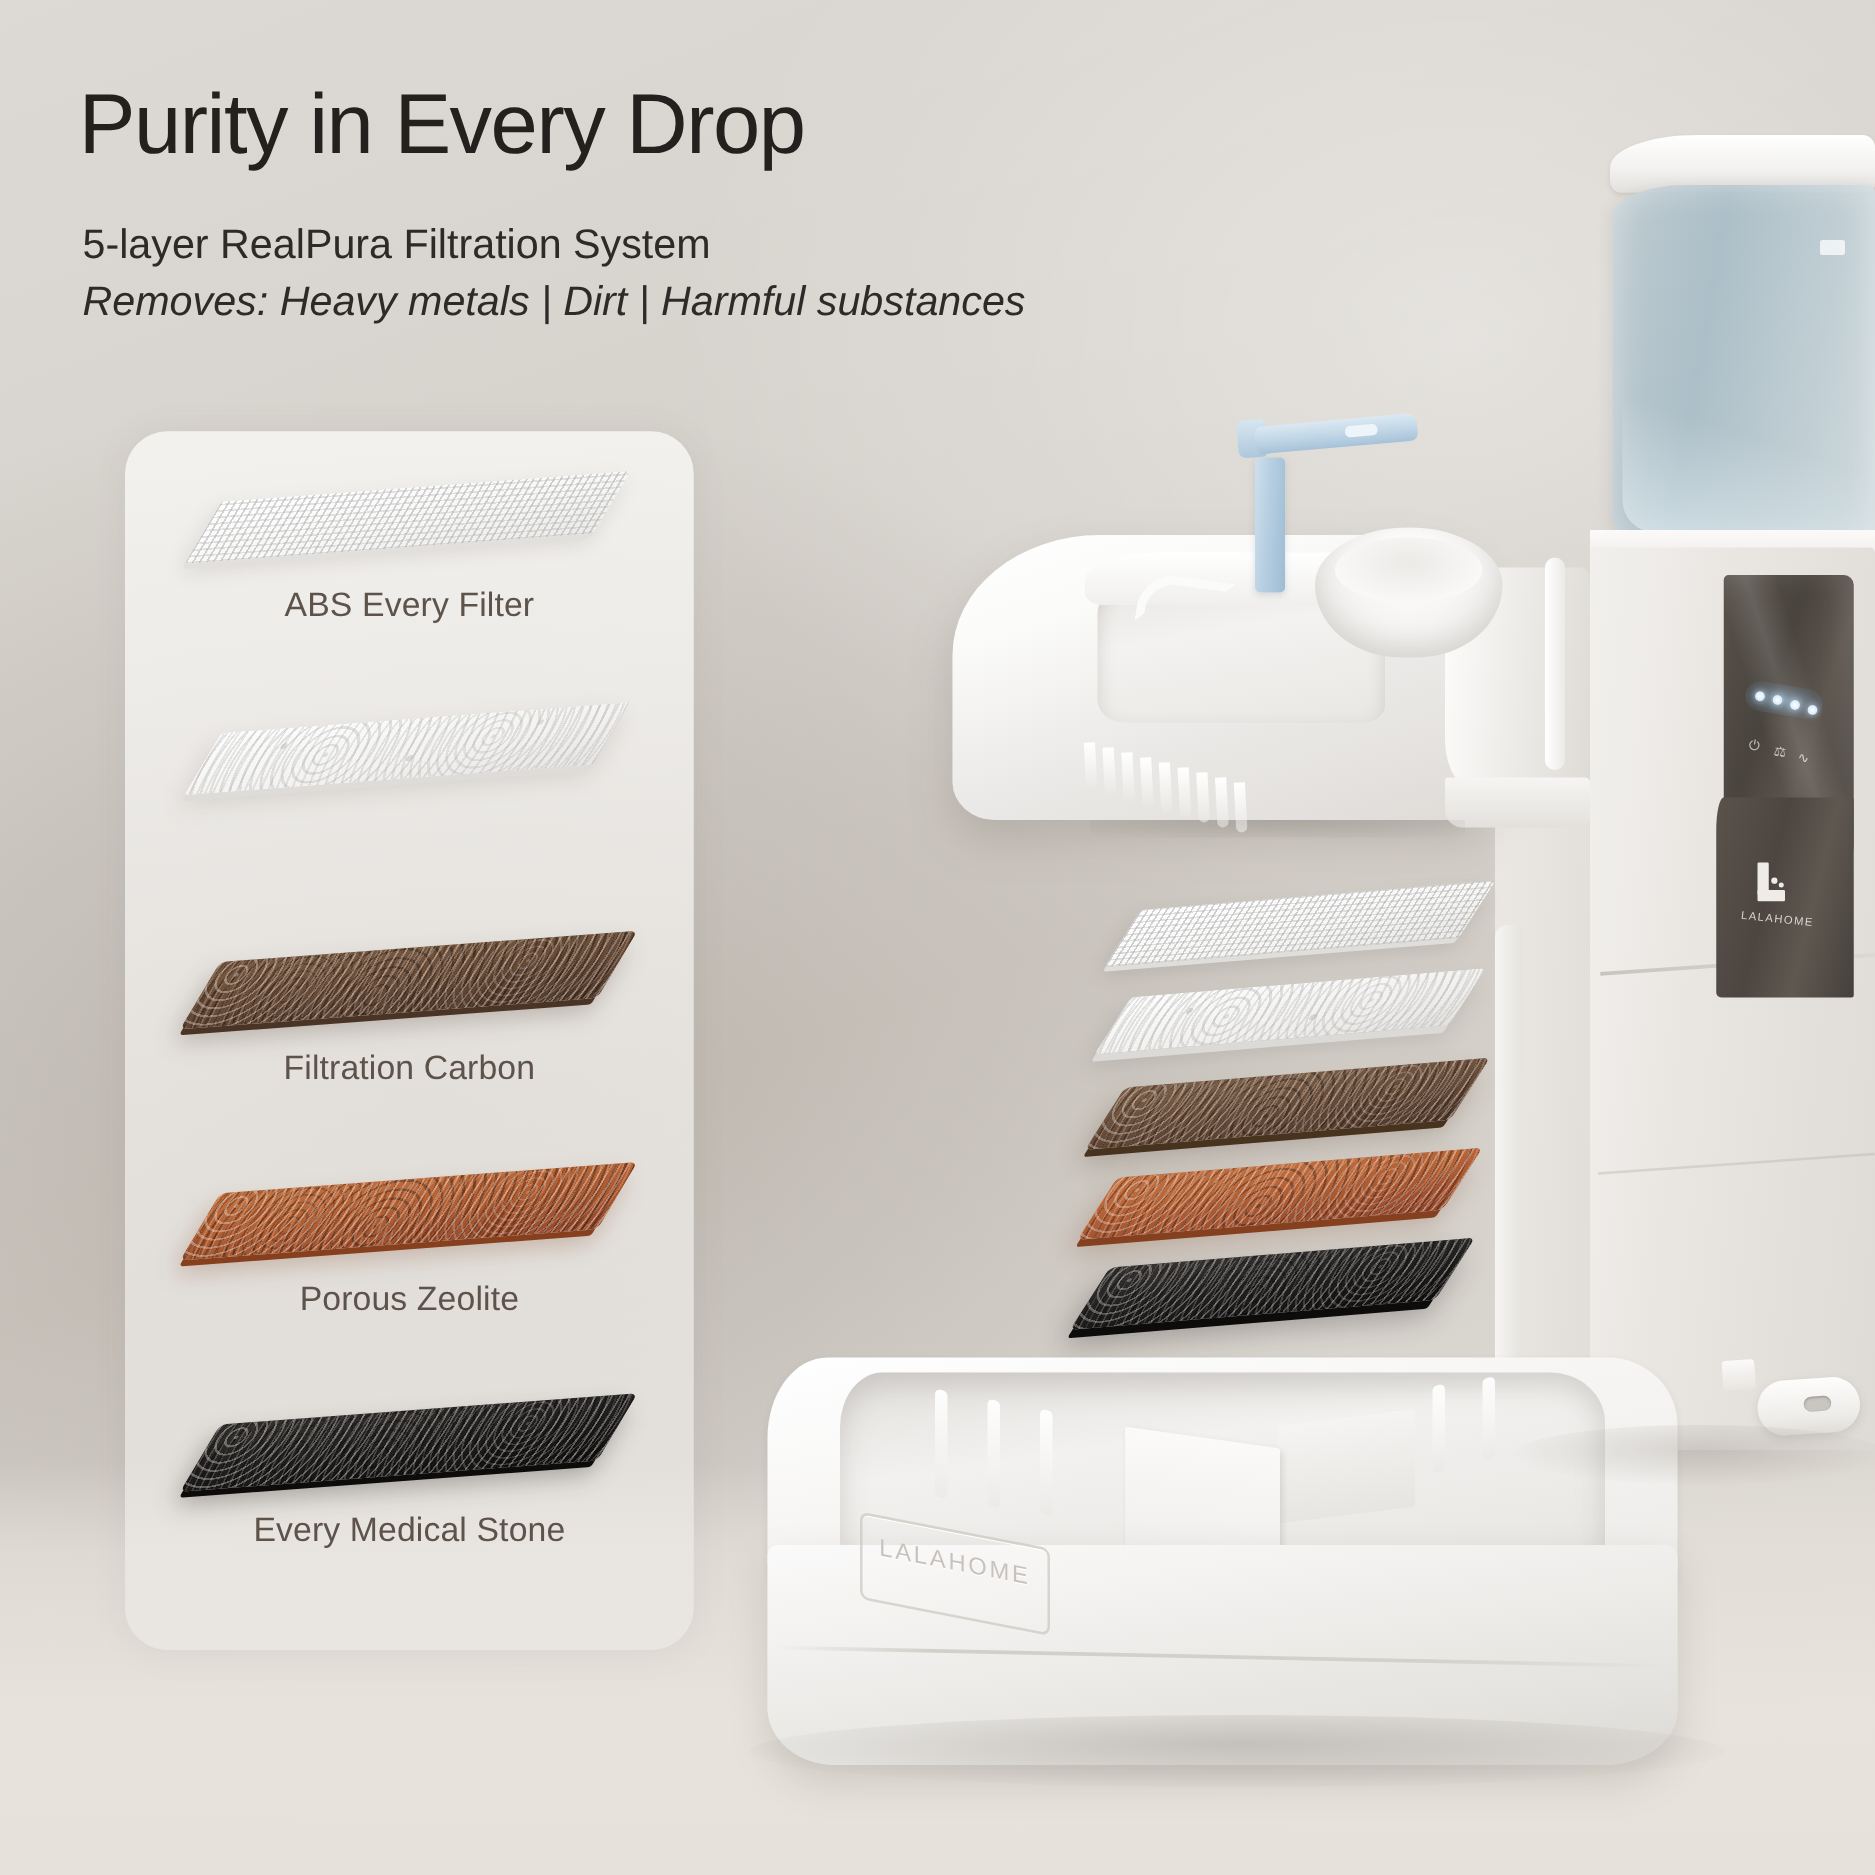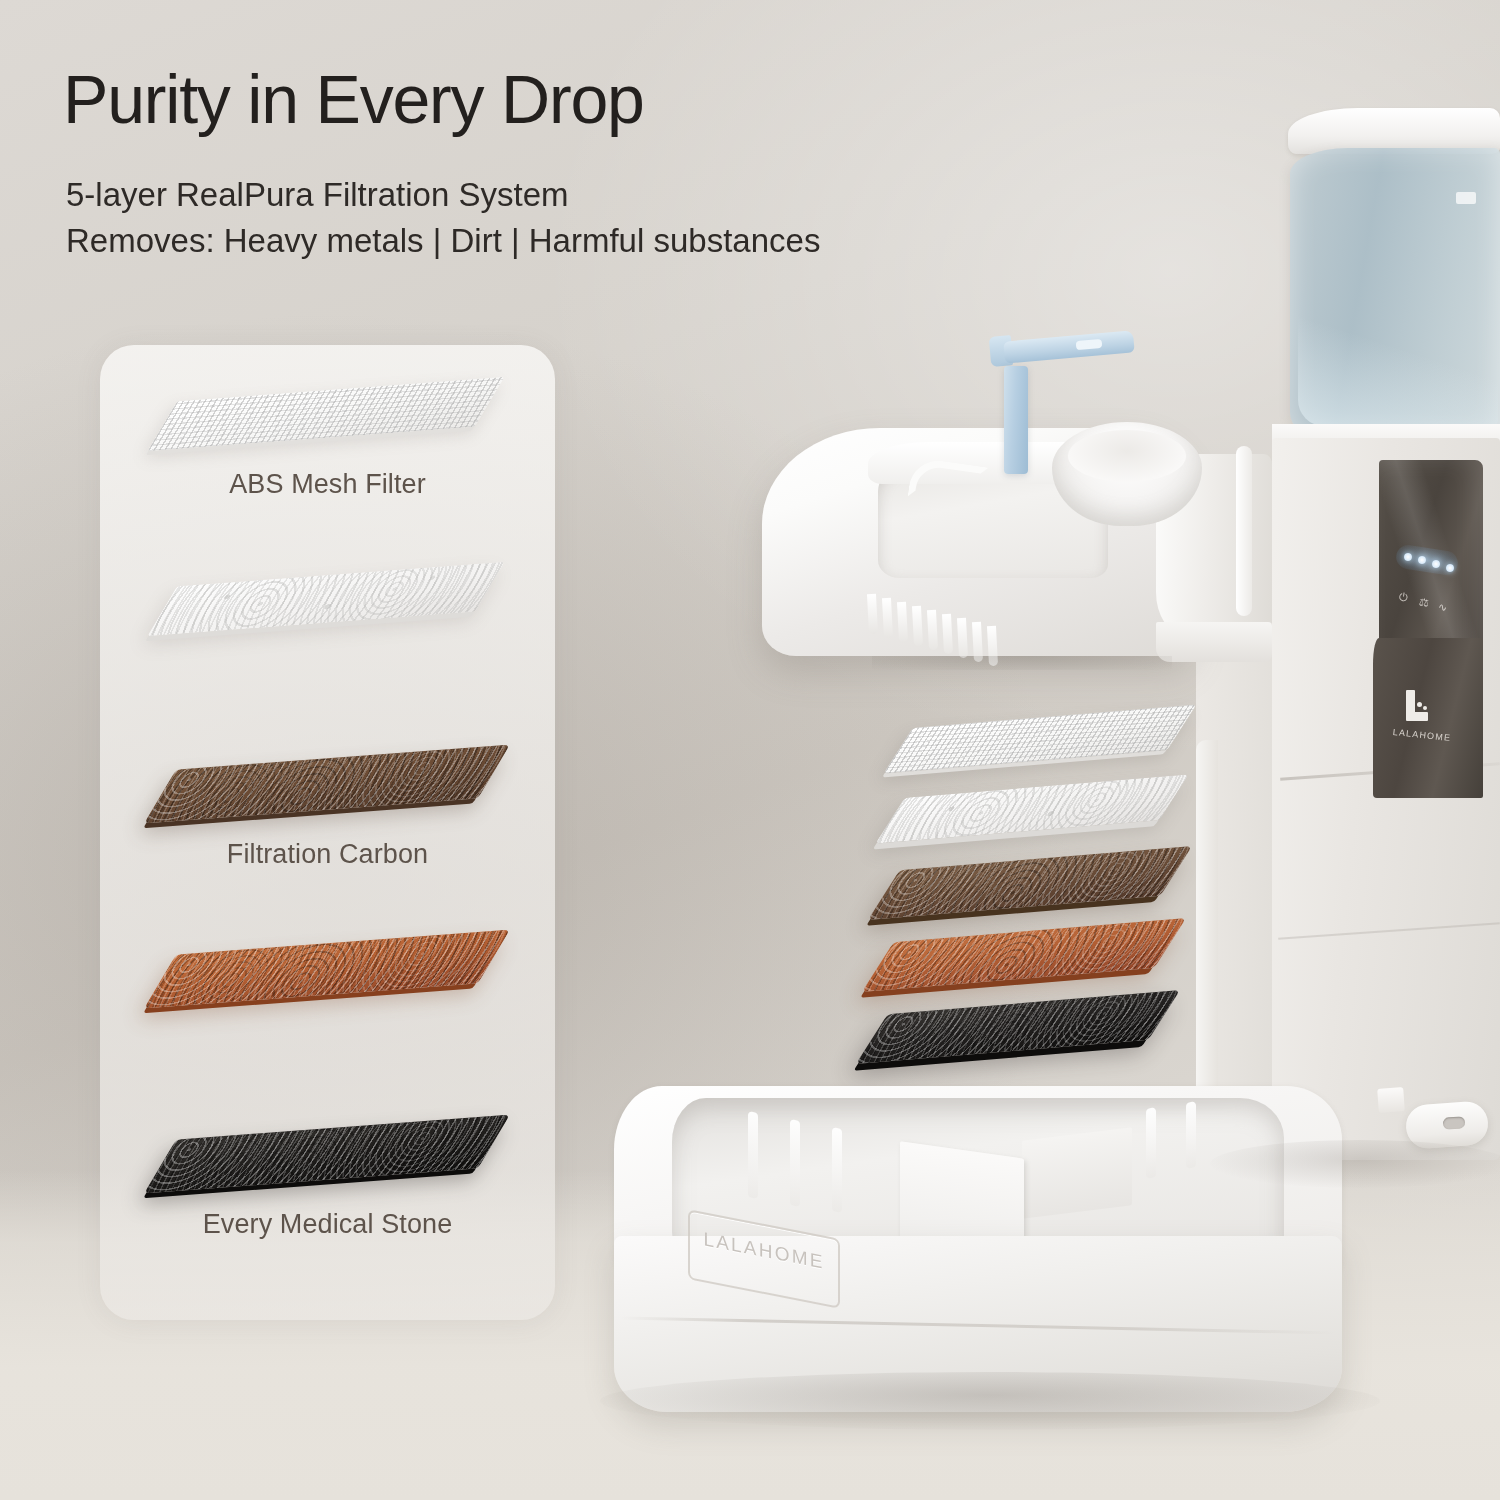--- a/index.html
+++ b/index.html
@@ -42,21 +42,21 @@
   .subline {
     position: absolute;
     left: 66px;
     font-size: 33px;
     font-weight: 400;
     color: #2e2a27;
     line-height: 1.0;
     white-space: nowrap;
   }
   .subline.l1 { top: 178px; }
-  .subline.l2 { top: 224px; }
+  .subline.l2 { top: 224px; font-style: italic; }
 
   
   .card {
     position: absolute;
     left: 100px;
     top: 345px;
     width: 455px;
     height: 975px;
     border-radius: 34px;
     background: linear-gradient(178deg, rgba(250,249,247,0.80) 0%, rgba(243,241,238,0.74) 45%, rgba(236,233,229,0.66) 100%);
@@ -621,40 +621,41 @@
   <div class="headline">Purity in Every Drop</div>
   <div class="subline l1">5-layer RealPura Filtration System</div>
   <div class="subline l2">Removes: Heavy metals | Dirt | Harmful substances</div>
 
   <div class="card">
 
     <div class="layer-row" style="top:30px;">
       <div class="layer-art">
         <div class="slab mesh"></div>
       </div>
-      <div class="layer-label">ABS Mesh Filter</div>
+      <div class="layer-label">ABS Every Filter</div>
     </div>
 
     <div class="layer-row" style="top:215px;">
       <div class="layer-art">
         <div class="slab sponge"></div>
       </div>
     </div>
 
     <div class="layer-row" style="top:400px;">
       <div class="layer-art">
         <div class="bed carbon"></div>
       </div>
       <div class="layer-label">Filtration Carbon</div>
     </div>
 
     <div class="layer-row" style="top:585px;">
       <div class="layer-art">
         <div class="bed zeolite"></div>
       </div>
+      <div class="layer-label">Porous Zeolite</div>
     </div>
 
     <div class="layer-row" style="top:770px;">
       <div class="layer-art">
         <div class="bed stone"></div>
       </div>
       <div class="layer-label">Every Medical Stone</div>
     </div>
 
   </div>

